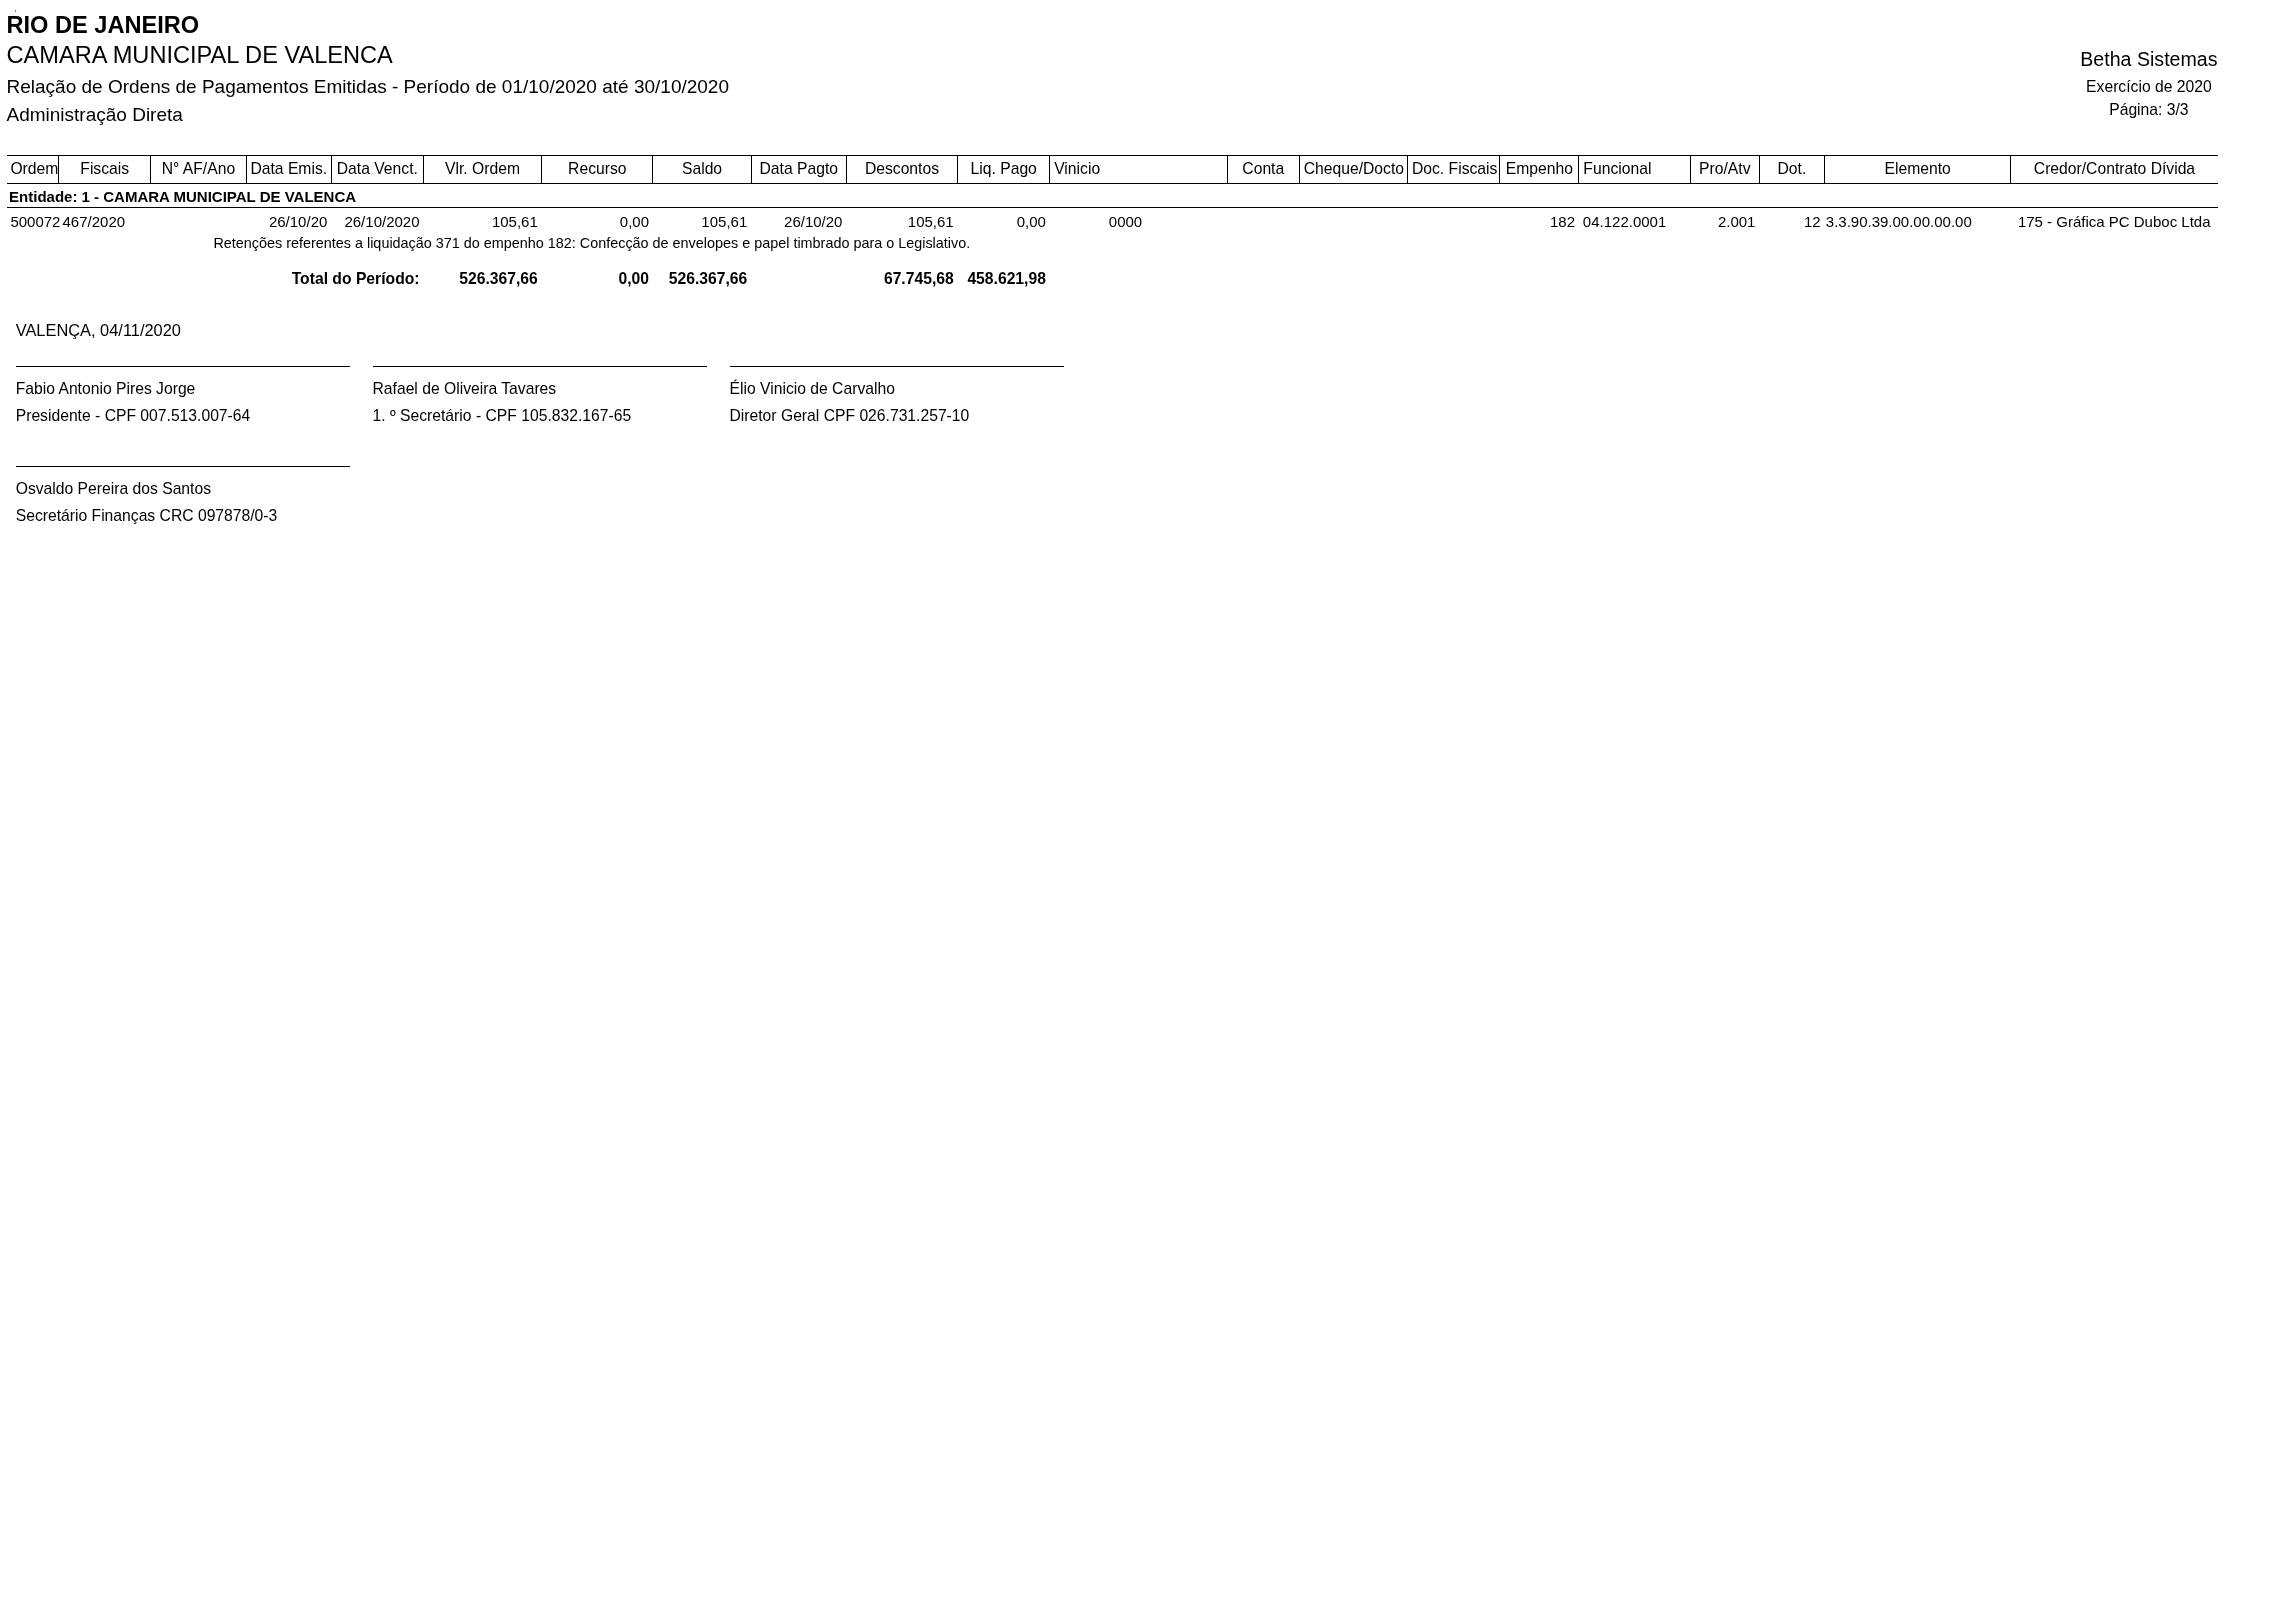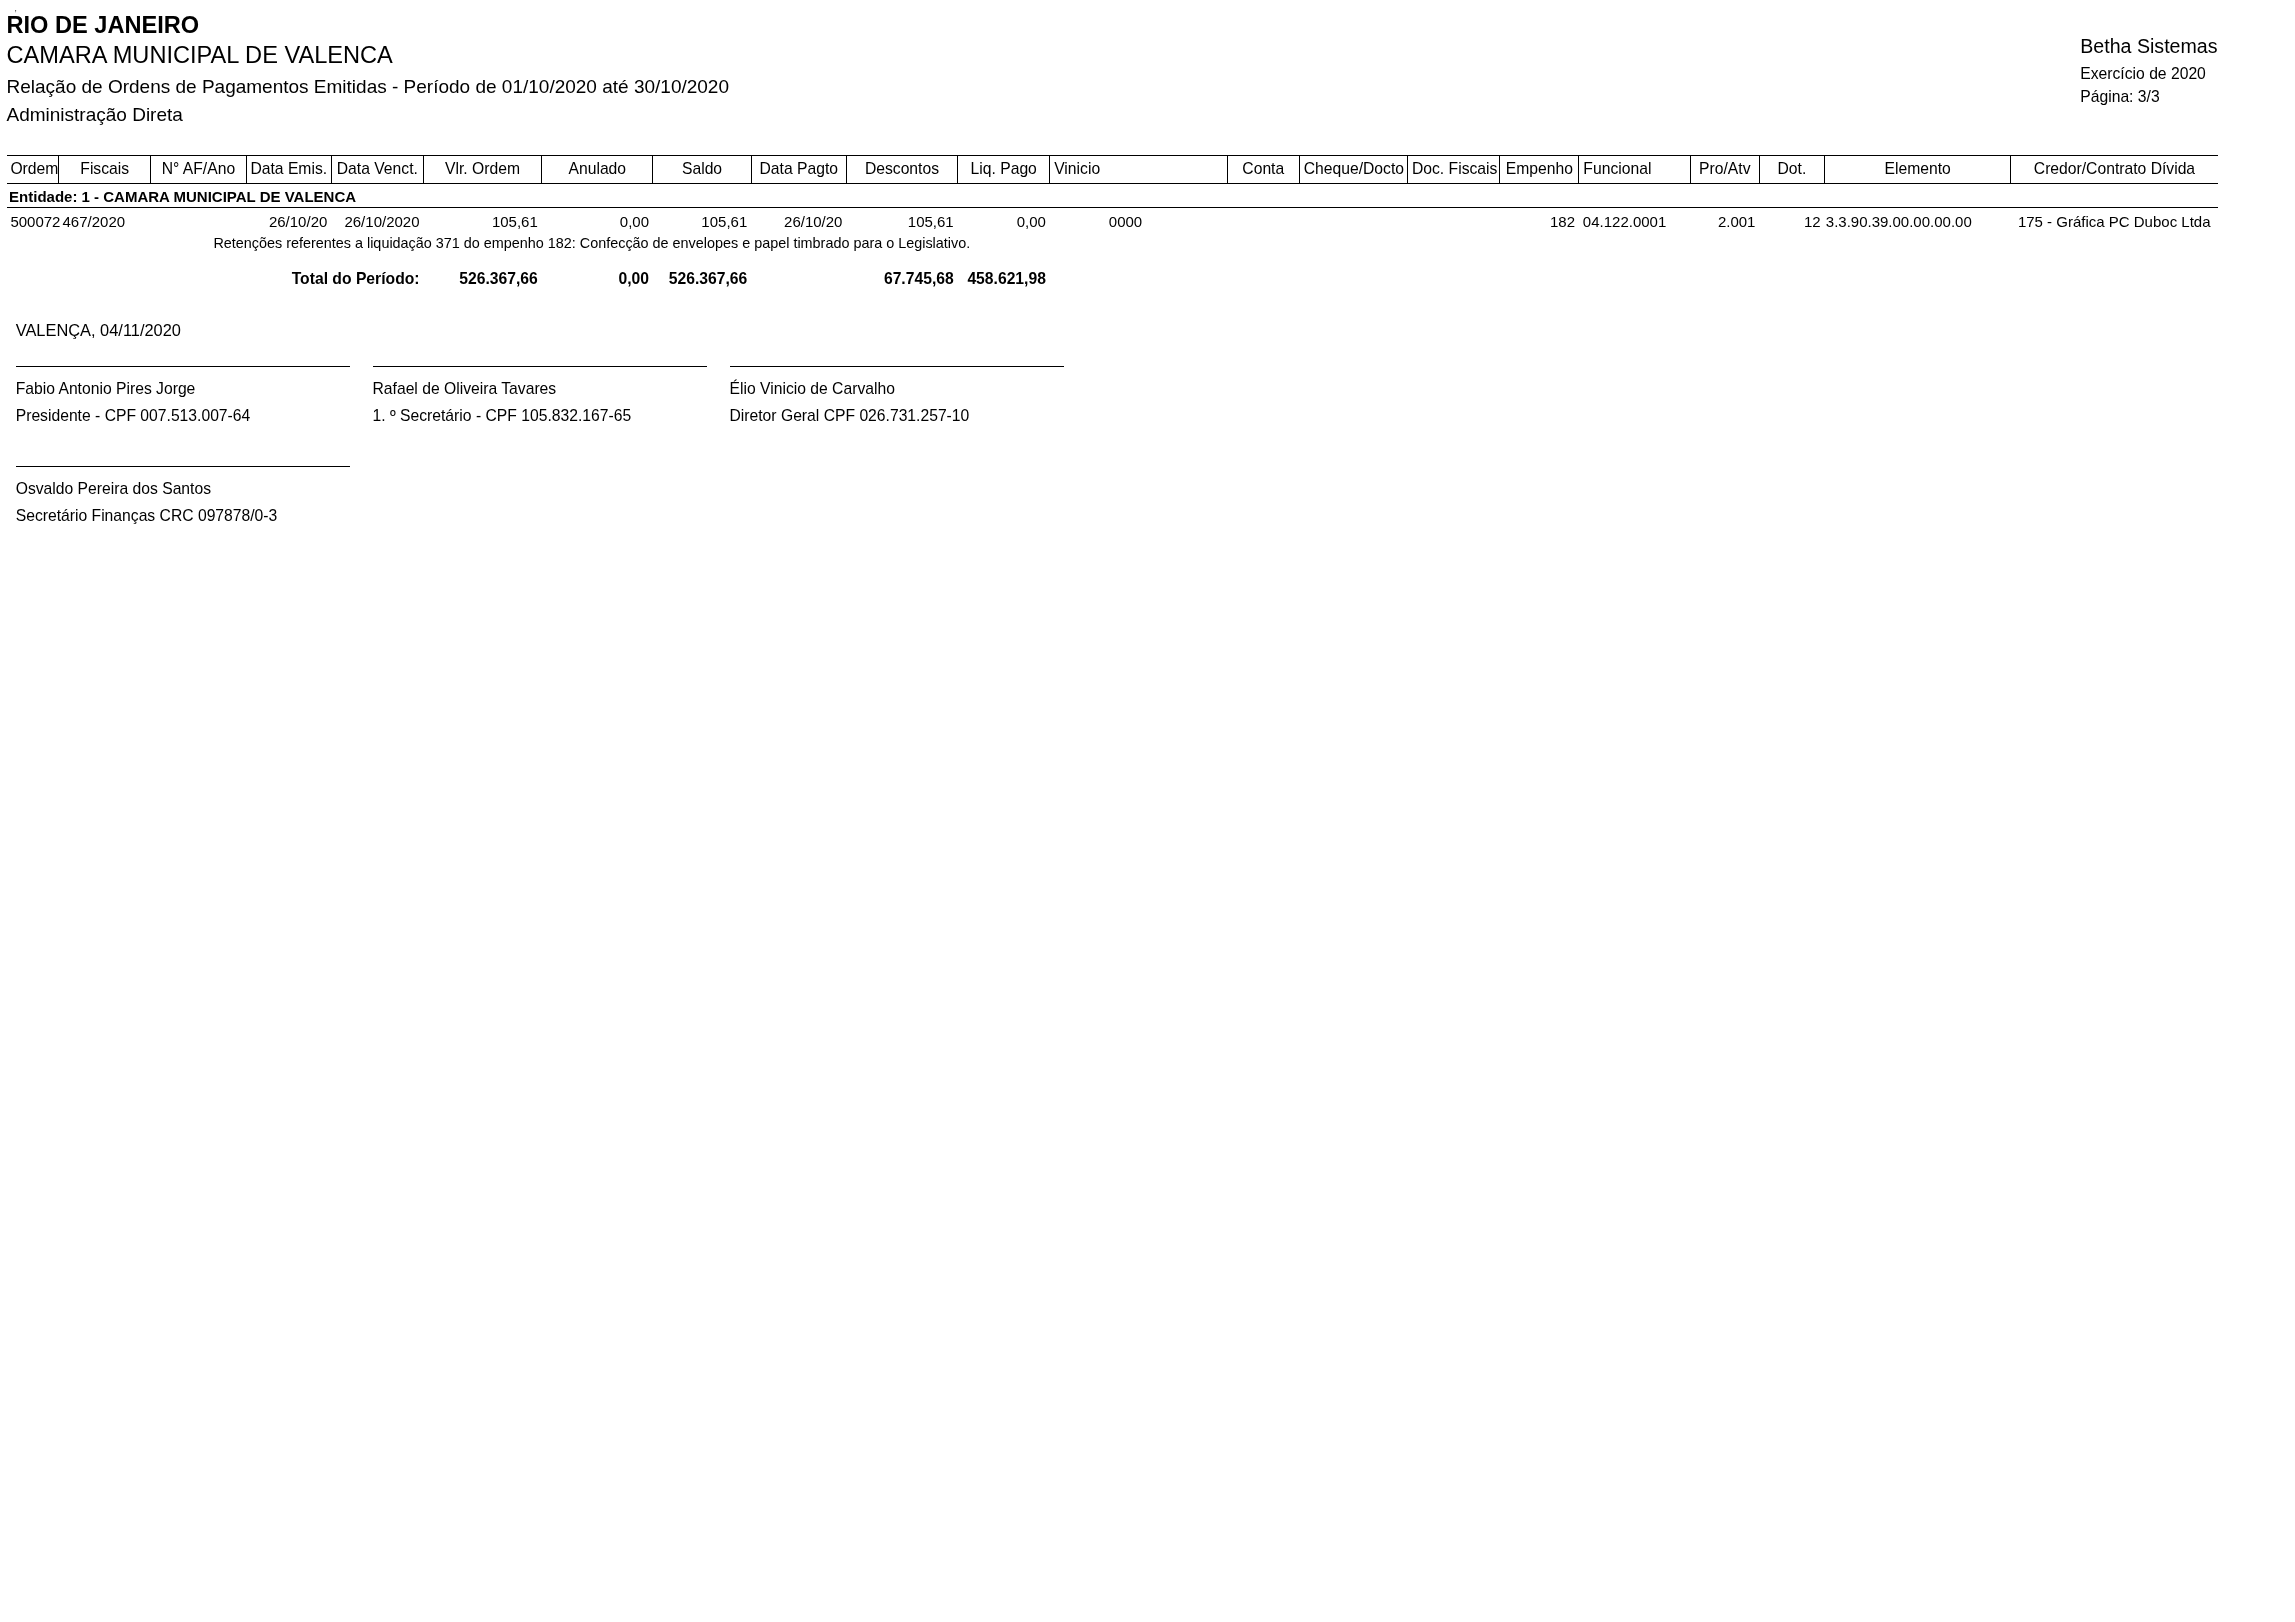--- a/index.html
+++ b/index.html
@@ -57,22 +57,22 @@
   }
   .hdr-sub2 {
     font-size: 19px;
     line-height: 26px;
     white-space: nowrap;
     margin-top: 2px;
   }
   .hdr-right {
     position: absolute;
     right: 0;
-    top: 30px;
-    text-align: left;
+    top: 43px;
+    text-align: center;
   }
   .hdr-brand {
     font-size: 19.6px;
     line-height: 23.6px;
     white-space: nowrap;
   }
   .hdr-exerc {
     font-size: 15.7px;
     line-height: 21px;
     white-space: nowrap;
@@ -239,21 +239,21 @@
         <col style="width:206px">
       </colgroup>
       <thead>
         <tr class="hdr-row">
           <th class="first">Ordem</th>
           <th>Fiscais</th>
           <th>N° AF/Ano</th>
           <th>Data Emis.</th>
           <th>Data Venct.</th>
           <th>Vlr. Ordem</th>
-          <th>Anulado</th>
+          <th>Recurso</th>
           <th>Saldo</th>
           <th>Data Pagto</th>
           <th>Descontos</th>
           <th>Liq. Pago</th>
           <th style="text-align:left">Vinicio</th>
           <th>Conta</th>
           <th>Cheque/Docto</th>
           <th>Doc. Fiscais</th>
           <th>Empenho</th>
           <th style="text-align:left">Funcional</th>

